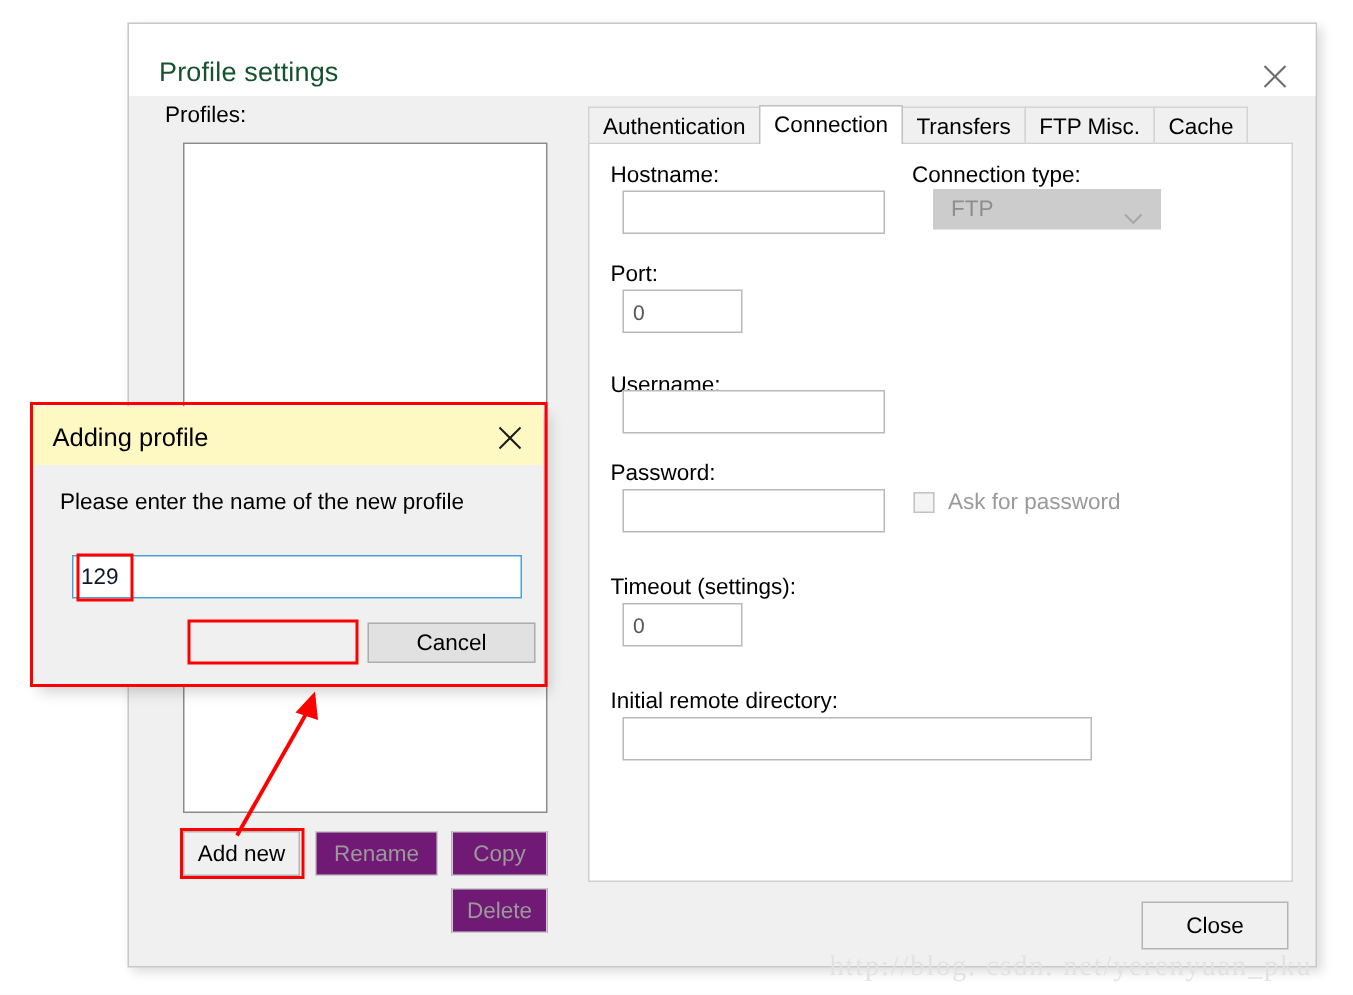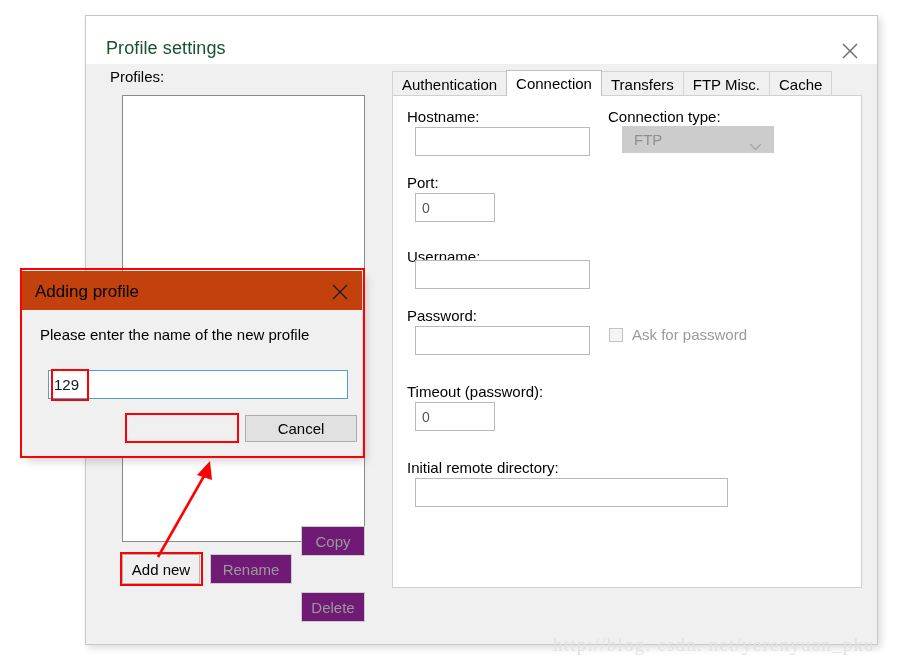--- a/index.html
+++ b/index.html
@@ -90,21 +90,21 @@
     padding: 0;
     white-space: nowrap;
   }
   .btn.disabled {
     color: #9a9a9a;
     background: #701a75;
     border-color: #cccccc;
   }
   .btn-addnew { left: 122px; top: 554px; width: 78px; height: 30px; background:#f0f0f0; border-color:#b4b4b4;}
   .btn-rename { left: 210px; top: 554px; width: 82px; height: 30px; }
-  .btn-copy   { left: 301px; top: 526px; width: 64px; height: 30px; }
+  .btn-copy   { left: 301px; top: 554px; width: 64px; height: 30px; }
   .btn-delete { left: 301px; top: 592px; width: 64px; height: 30px; }
   .btn-close  { left: 761px; top: 601px; width: 98px; height: 32px; background:#f0f0f0; border-color:#b4b4b4;}
 
   
   .tabstrip {
     position: absolute;
     left: 392px;
     top: 70px;
     height: 26px;
     display: flex;
@@ -199,21 +199,21 @@
     width: 340px;
     height: 185px;
     background: #f0f0f0;
     box-shadow: 4px 5px 9px rgba(0,0,0,0.18);
   }
   .modal-titlebar {
     position: absolute;
     left: 0; top: 0;
     width: 100%;
     height: 39px;
-    background: #c2410c;
+    background: #fef9c3;
   }
   .modal-title {
     position: absolute;
     left: 13px;
     top: 11px;
     font-size: 17px;
     color: #000000;
     white-space: nowrap;
   }
   .modal-close {
@@ -366,26 +366,27 @@
   <input class="tin" style="left: 415px; top: 260px; width: 175px; height: 29px;" value="">
 
   <div class="fl" style="left:407px; top:307px;">Password:</div>
   <input class="tin" type="password" style="left: 415px; top: 326px; width: 175px; height: 29px;" value="">
 
   <div class="chk-row" style="left:609px; top:326px;">
     <span class="chkbox"></span>
     <span class="chk-lbl">Ask for password</span>
   </div>
 
-  <div class="fl" style="left:407px; top:383px;">Timeout (password):</div>
+  <div class="fl" style="left:407px; top:383px;">Timeout (settings):</div>
   <input class="tin" style="left: 415px; top: 402px; width: 80px; height: 29px;" value="0">
 
   <div class="fl" style="left:407px; top:459px;">Initial remote directory:</div>
   <input class="tin" style="left: 415px; top: 478px; width: 313px; height: 29px;" value="">
 
+  <div class="btn btn-close">Close</div>
 
   <div class="modal">
     <div class="modal-titlebar">
       <div class="modal-title">Adding profile</div>
       <div class="modal-close">
         <svg width="22" height="22" viewBox="0 0 22 22">
           <line x1="4" y1="4" x2="18" y2="18" stroke="#1a1a1a" stroke-width="1.3"></line>
           <line x1="18" y1="4" x2="4" y2="18" stroke="#1a1a1a" stroke-width="1.3"></line>
         </svg>
       </div>

